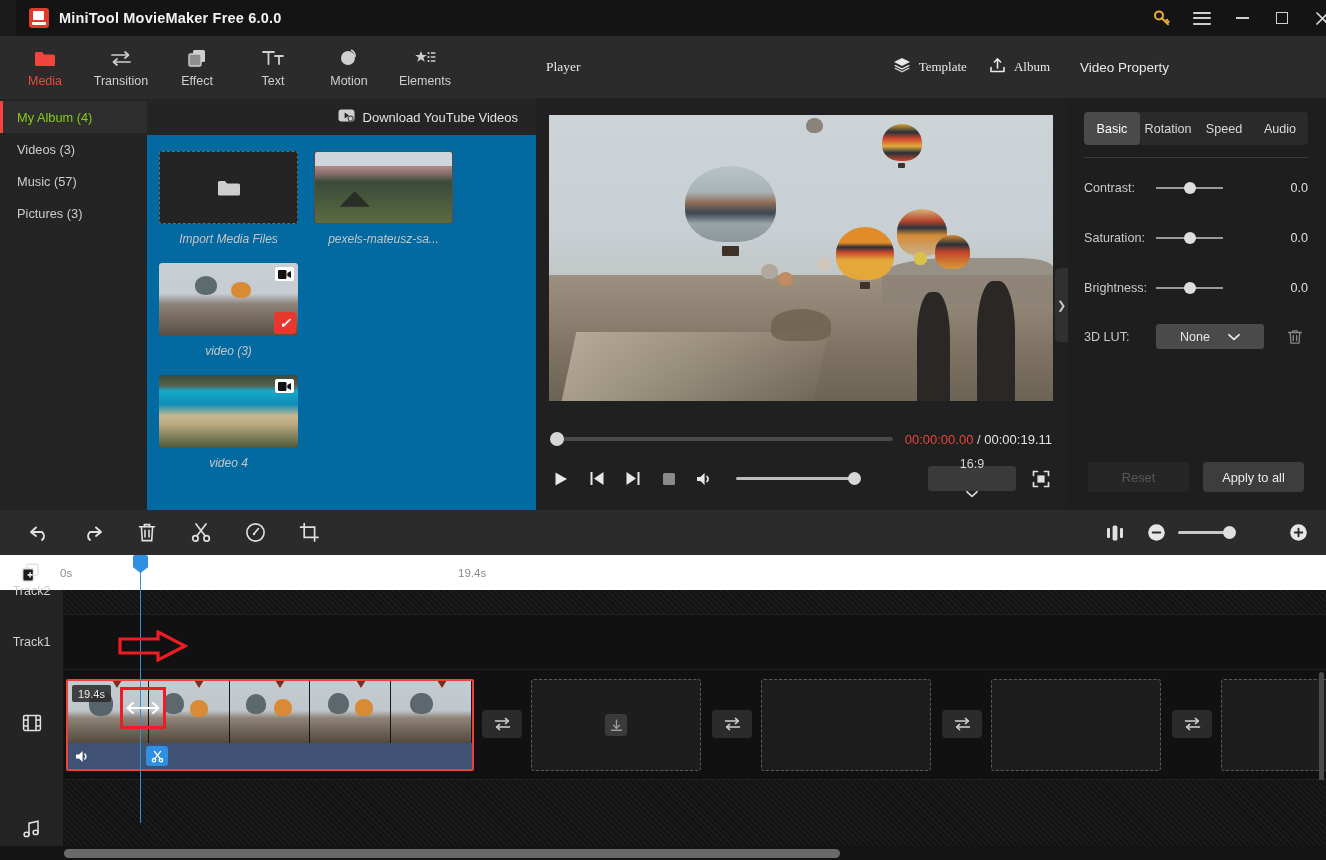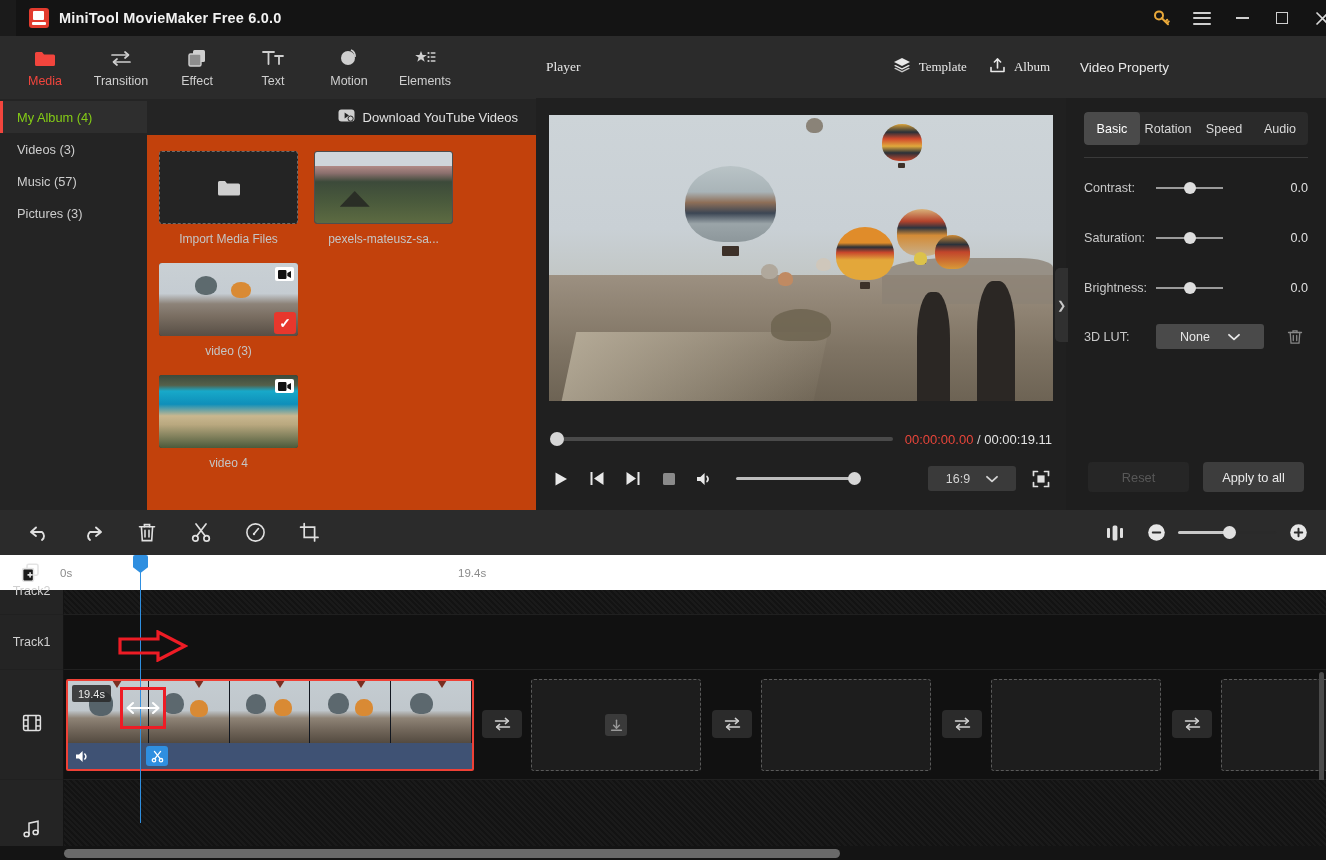--- a/index.html
+++ b/index.html
@@ -84,21 +84,21 @@
   }
   .album-item.sel { background: #2e2e2e; color: #84cc16; }
   .album-item.sel::before {
     content: ""; position: absolute; left: 0; top: 0; bottom: 0; width: 3px;
     background: #f2453d;
   }
   .album-item:first-child { margin-top: 2px; }
   .album-item + .album-item { margin-top: 0; }
   .media-grid {
     position: absolute; left: 147px; top: 36px; right: 0; bottom: 0;
-    padding: 16px 0 0 12px; background: #c2410c;
+    padding: 16px 0 0 12px; background: #0369a1; font-style: italic;
   }
   .mrow { display: flex; gap: 16px; }
   .mcell { width: 139px; }
   .thumb {
     width: 139px; height: 73px; border-radius: 3px; position: relative;
     overflow: hidden; background: #333;
   }
   .thumb.import {
     border: 1.5px dashed #6b6b6b; background: #242424;
     display: flex; align-items: center; justify-content: center;
@@ -228,20 +228,21 @@
   }
   .vol-knob {
     position: absolute; right: -3px; top: -5px; width: 13px; height: 13px;
     border-radius: 50%; background: #d6d6d6;
   }
   .ratio-select {
     margin-left: auto; width: 88px; height: 25px; background: #3a3a3a;
     border-radius: 3px; display: flex; align-items: center;
     justify-content: center; gap: 16px; font-size: 12.5px; color: #d4d4d4;
     cursor: default;
+    flex-direction: column;
   }
   .fs-btn { width: 22px; height: 22px; display:flex; align-items:center; justify-content:center; }
 
   
   .prop-panel {
     position: absolute; left: 1066px; top: 36px; width: 260px; height: 474px;
     background: #1e1e1e;
   }
   .prop-head {
     height: 62px; background: #2b2b2b; display: flex; align-items: center;

